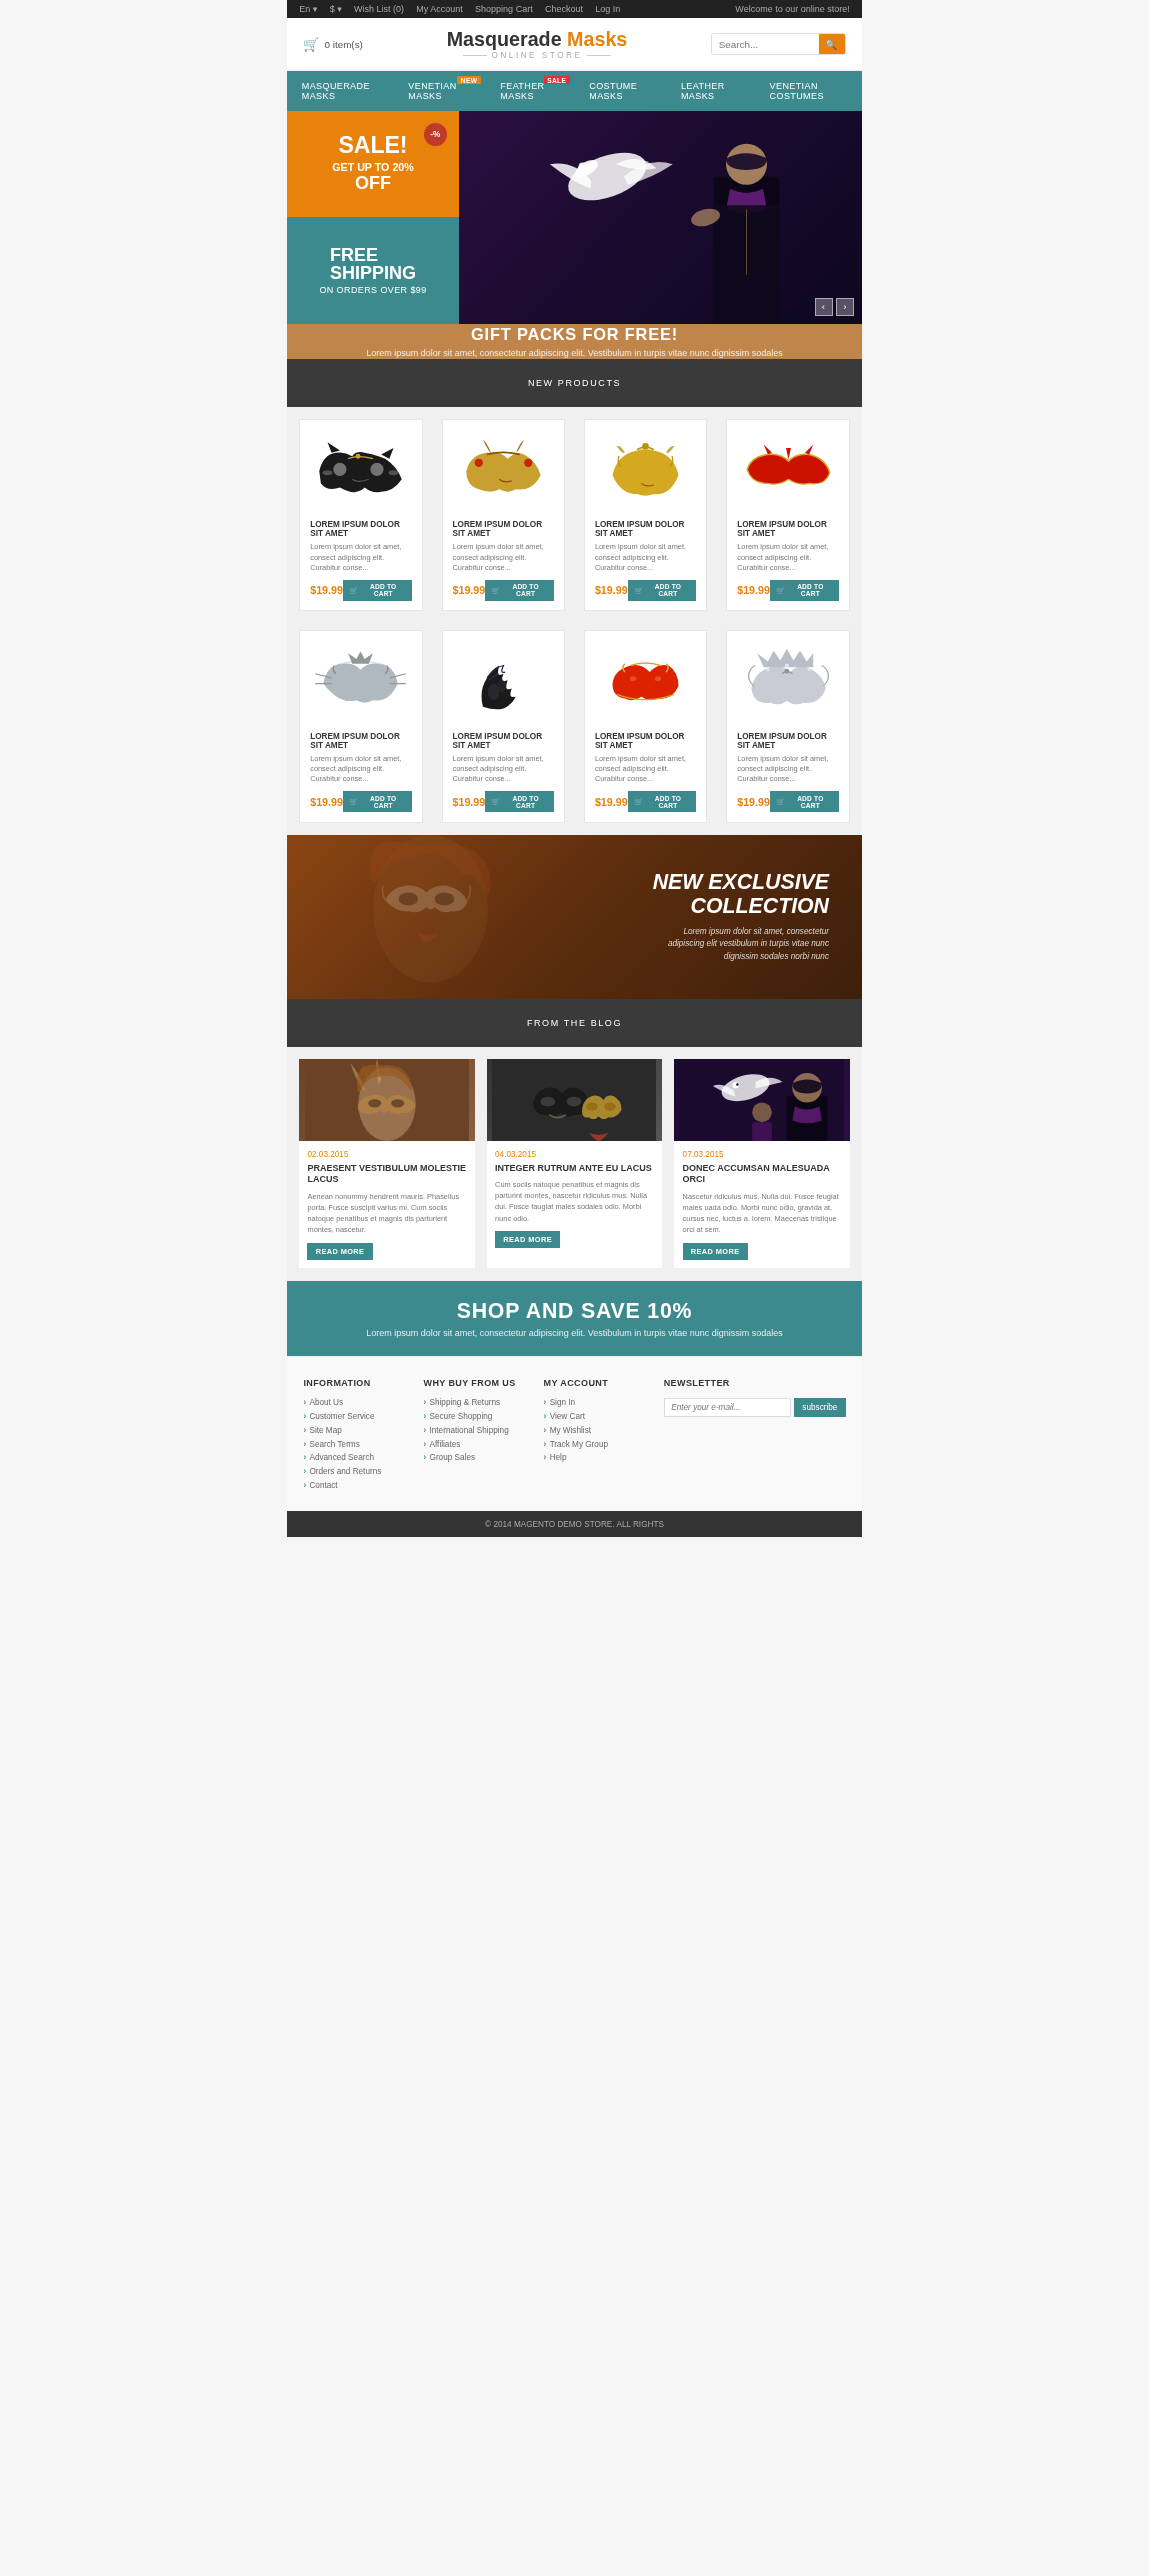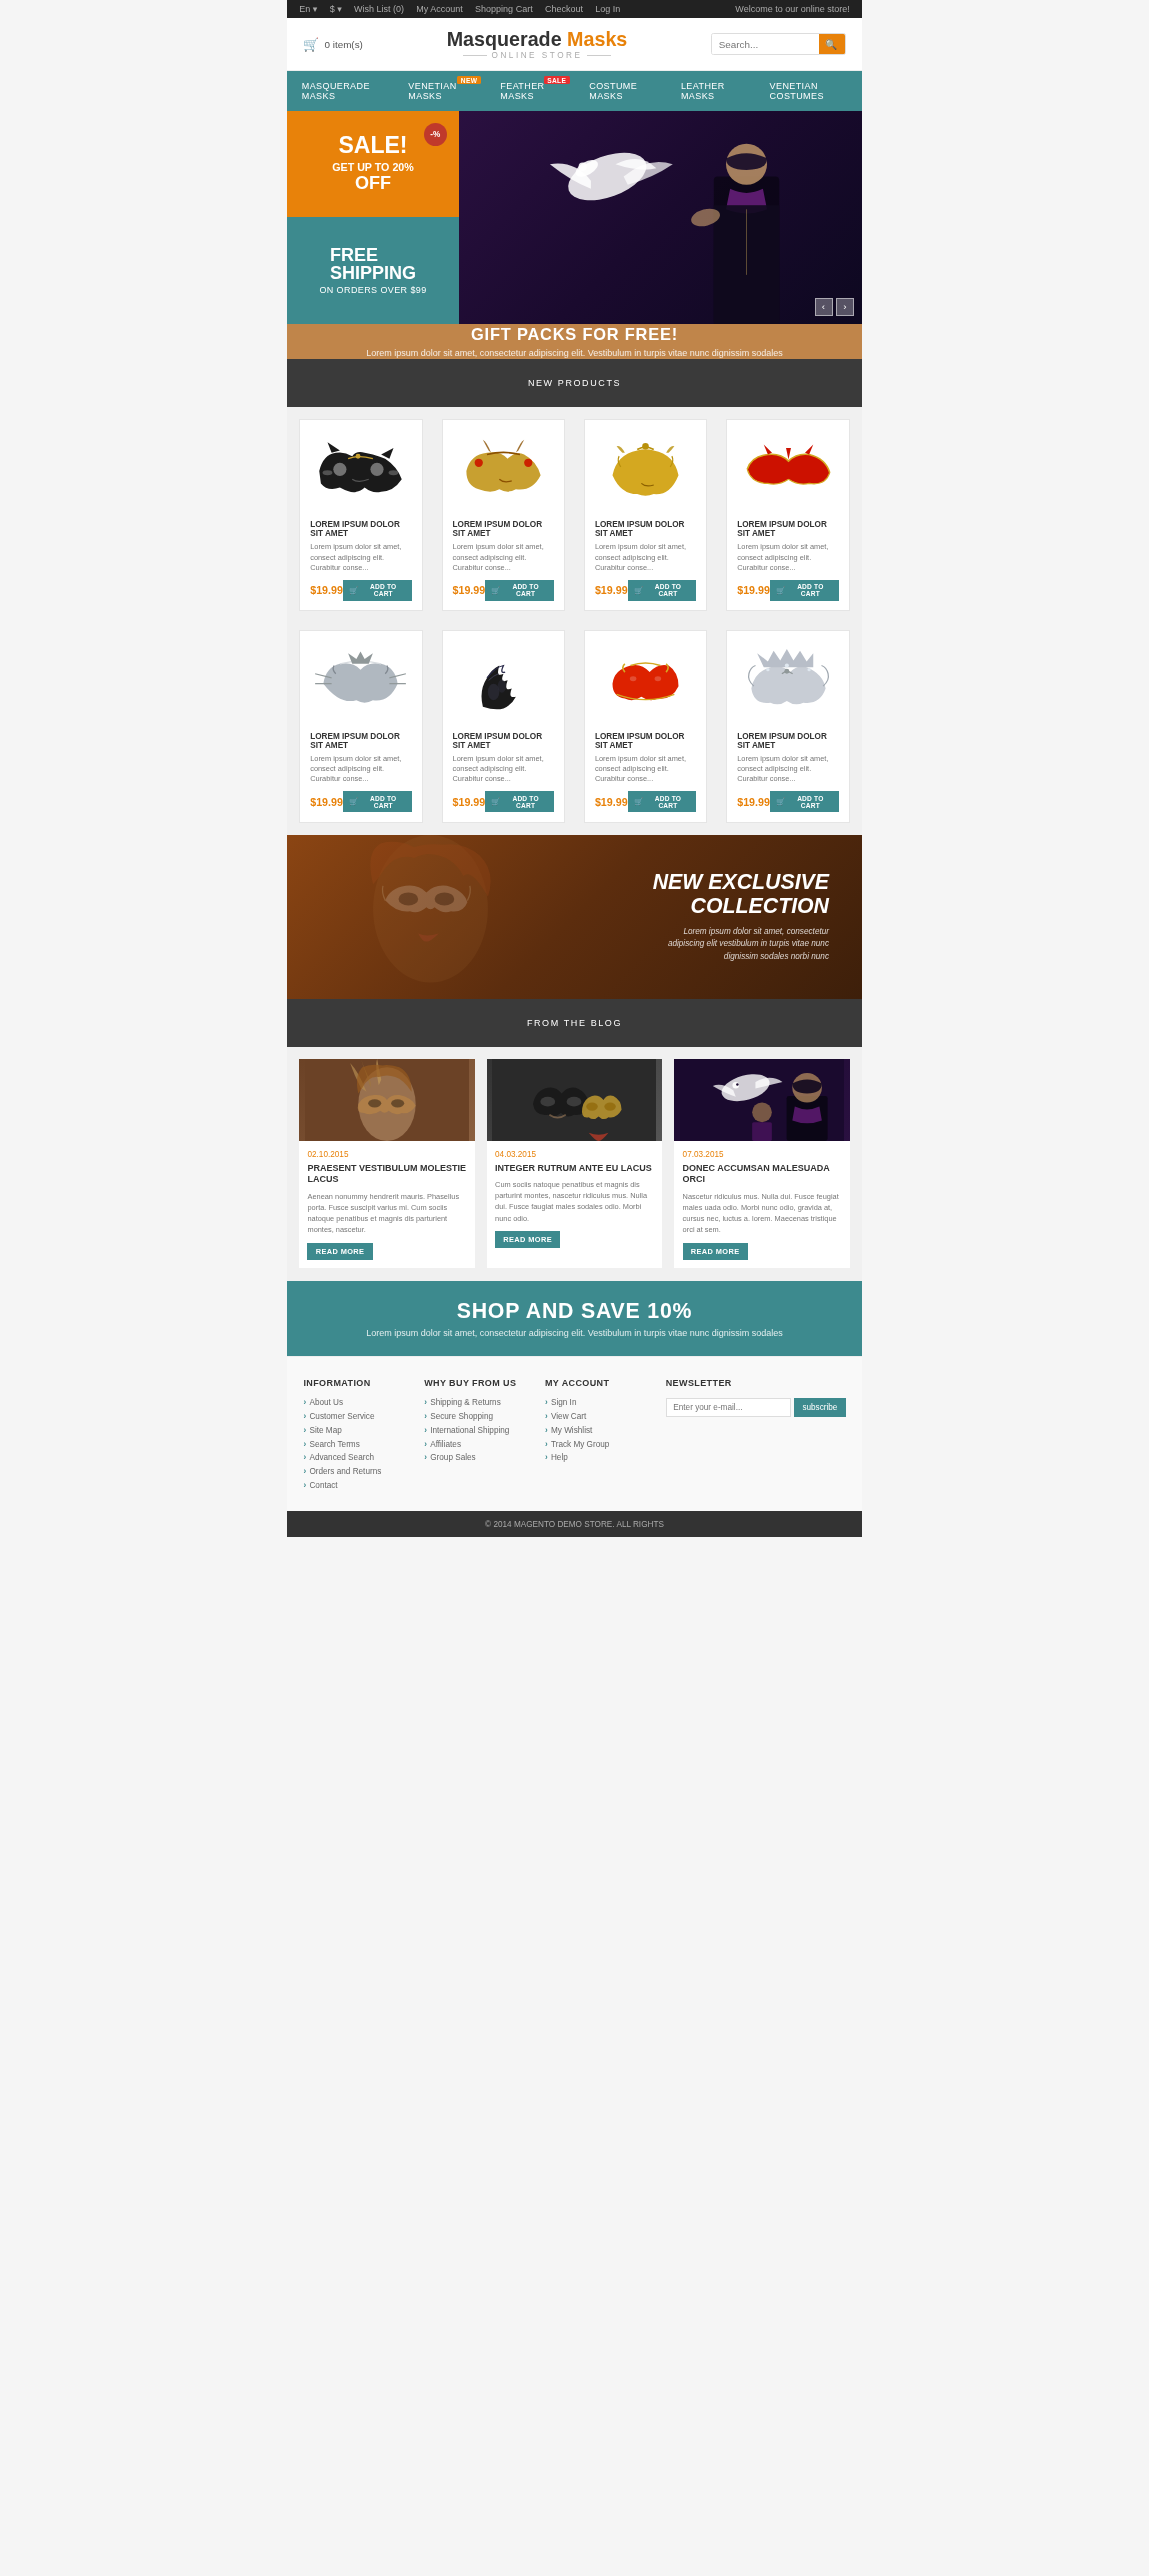--- a/index.html
+++ b/index.html
@@ -90,21 +90,21 @@
     .save-banner-title { font-size: 21.3px; font-weight: bold; text-transform: uppercase; letter-spacing: 0.8px; margin-bottom: 4.9px; }
     .save-banner-sub { font-size: 9px; color: rgba(255,255,255,0.85); }
 
     
     .footer { background: #f9f9f9; padding: 20.5px 16.4px; border-top: 0.8px solid #eee; }
     .footer-grid { display: grid; grid-template-columns: repeat(4, 1fr); gap: 16.4px; margin-bottom: 16.4px; }
     .footer-col-title { font-size: 9px; font-weight: bold; text-transform: uppercase; color: #333; margin-bottom: 9.9px; letter-spacing: 0.4px; }
     .footer-link { font-size: 8.2px; color: #666; margin-bottom: 4.9px; cursor: pointer; display: flex; align-items: center; gap: 3.3px; }
     .footer-link::before { content: '›'; color: #3d8a8e; font-weight: bold; }
     .footer-newsletter { display: flex; gap: 3.3px; margin-top: 8.2px; }
-    .footer-newsletter input { border: 0.8px solid #ddd; padding: 4.1px 6.6px; font-size: 8.2px; flex: 1; outline: none; color: #999; }
+    .footer-newsletter input { border: 0.8px solid #ddd; padding: 4.1px 6.6px; font-size: 8.2px; flex: 1; outline: none; color: #999; font-style: italic; }
     .footer-newsletter button { background: #3d8a8e; color: #fff; border: none; padding: 4.1px 8.2px; font-size: 8.2px; cursor: pointer; text-transform: lowercase; }
     .footer-bottom { background: #333; color: #aaa; text-align: center; font-size: 8.2px; padding: 8.2px; margin: 0 -16.4px -20.5px -16.4px; }
 
     
     .blog-img-1 { background: linear-gradient(135deg, #6b4226 0%, #8b6040 100%); }
     .blog-img-2 { background: linear-gradient(135deg, #333 0%, #555 100%); }
     .blog-img-3 { background: linear-gradient(135deg, #1a0a2e 0%, #2a1040 100%); }
   </style>
 </head>
 <body>
@@ -497,21 +497,21 @@
           <path d="M90 32 Q85 8 88 0 Q90 12 93 25Z" fill="rgba(200,160,90,0.6)"></path>
 
           <path d="M65 55 Q70 45 85 44 Q95 43 100 50 Q105 43 115 44 Q130 47 135 57 Q128 68 118 66 Q110 70 102 63 Q97 68 92 63 Q82 70 72 66 Q62 66 65 55Z" fill="rgba(180,130,70,0.8)"></path>
           <ellipse cx="85" cy="54" rx="8" ry="5" fill="rgba(0,0,0,0.4)"></ellipse>
           <ellipse cx="113" cy="54" rx="8" ry="5" fill="rgba(0,0,0,0.4)"></ellipse>
 
           <path d="M65 42 Q60 20 70 10 Q80 5 95 8 Q100 6 115 10 Q130 18 130 40 Q120 25 110 22 Q100 18 90 22 Q78 20 70 35Z" fill="rgba(150,90,30,0.7)"></path>
         </svg>
       </div>
       <div class="blog-content">
-        <div class="blog-date">02.10.2015</div>
+        <div class="blog-date">02.03.2015</div>
         <div class="blog-title">PRAESENT VESTIBULUM MOLESTIE LACUS</div>
         <div class="blog-text">Aenean nonummy hendrerit mauris. Phasellus porta. Fusce suscipit varius mi. Cum sociis natoque penatibus et magnis dis parturient montes, nascetur.</div>
         <button class="read-more-btn">READ MORE</button>
       </div>
     </div>
 
     <div class="blog-card">
       <div class="blog-image blog-img-2">
         <svg width="164" height="82" viewBox="0 0 200 100">
           <rect width="200" height="100" fill="#2a2a2a"></rect>

